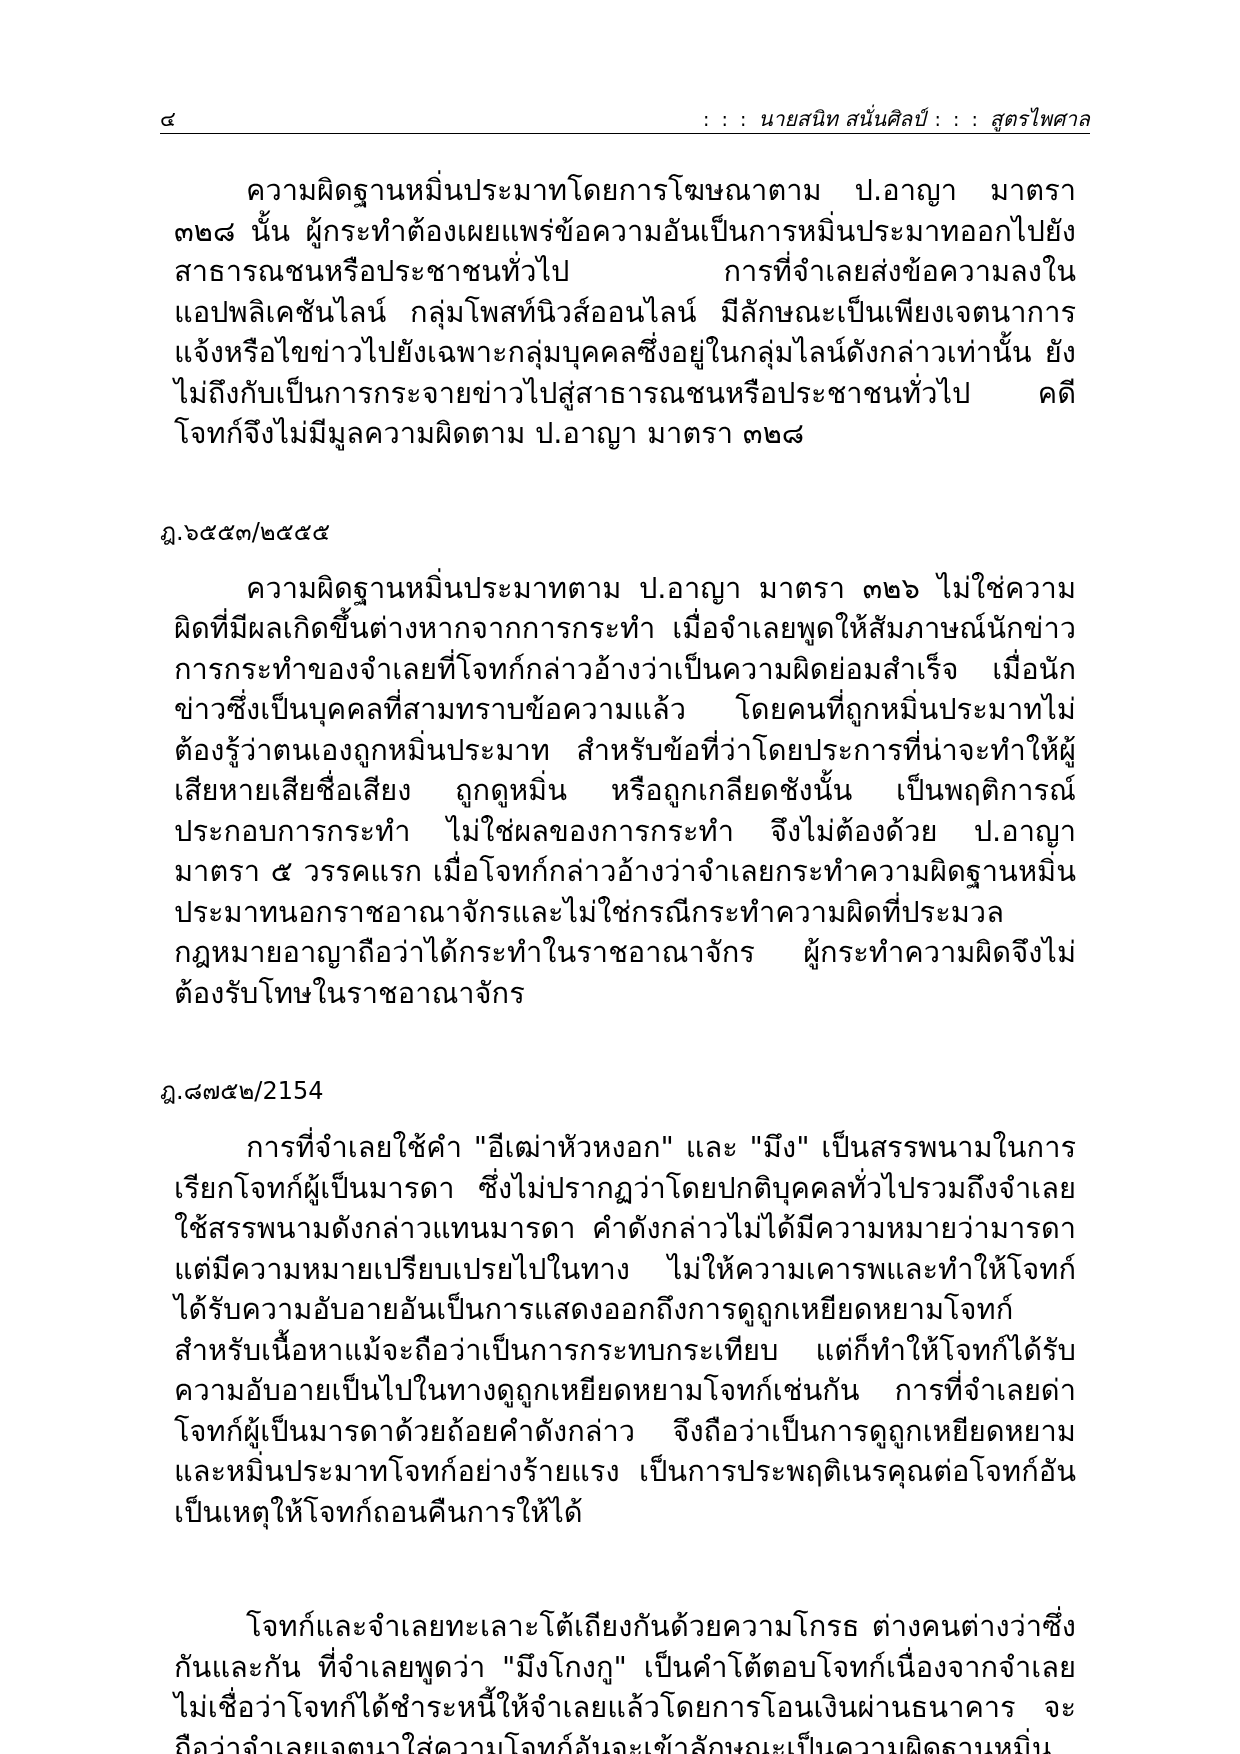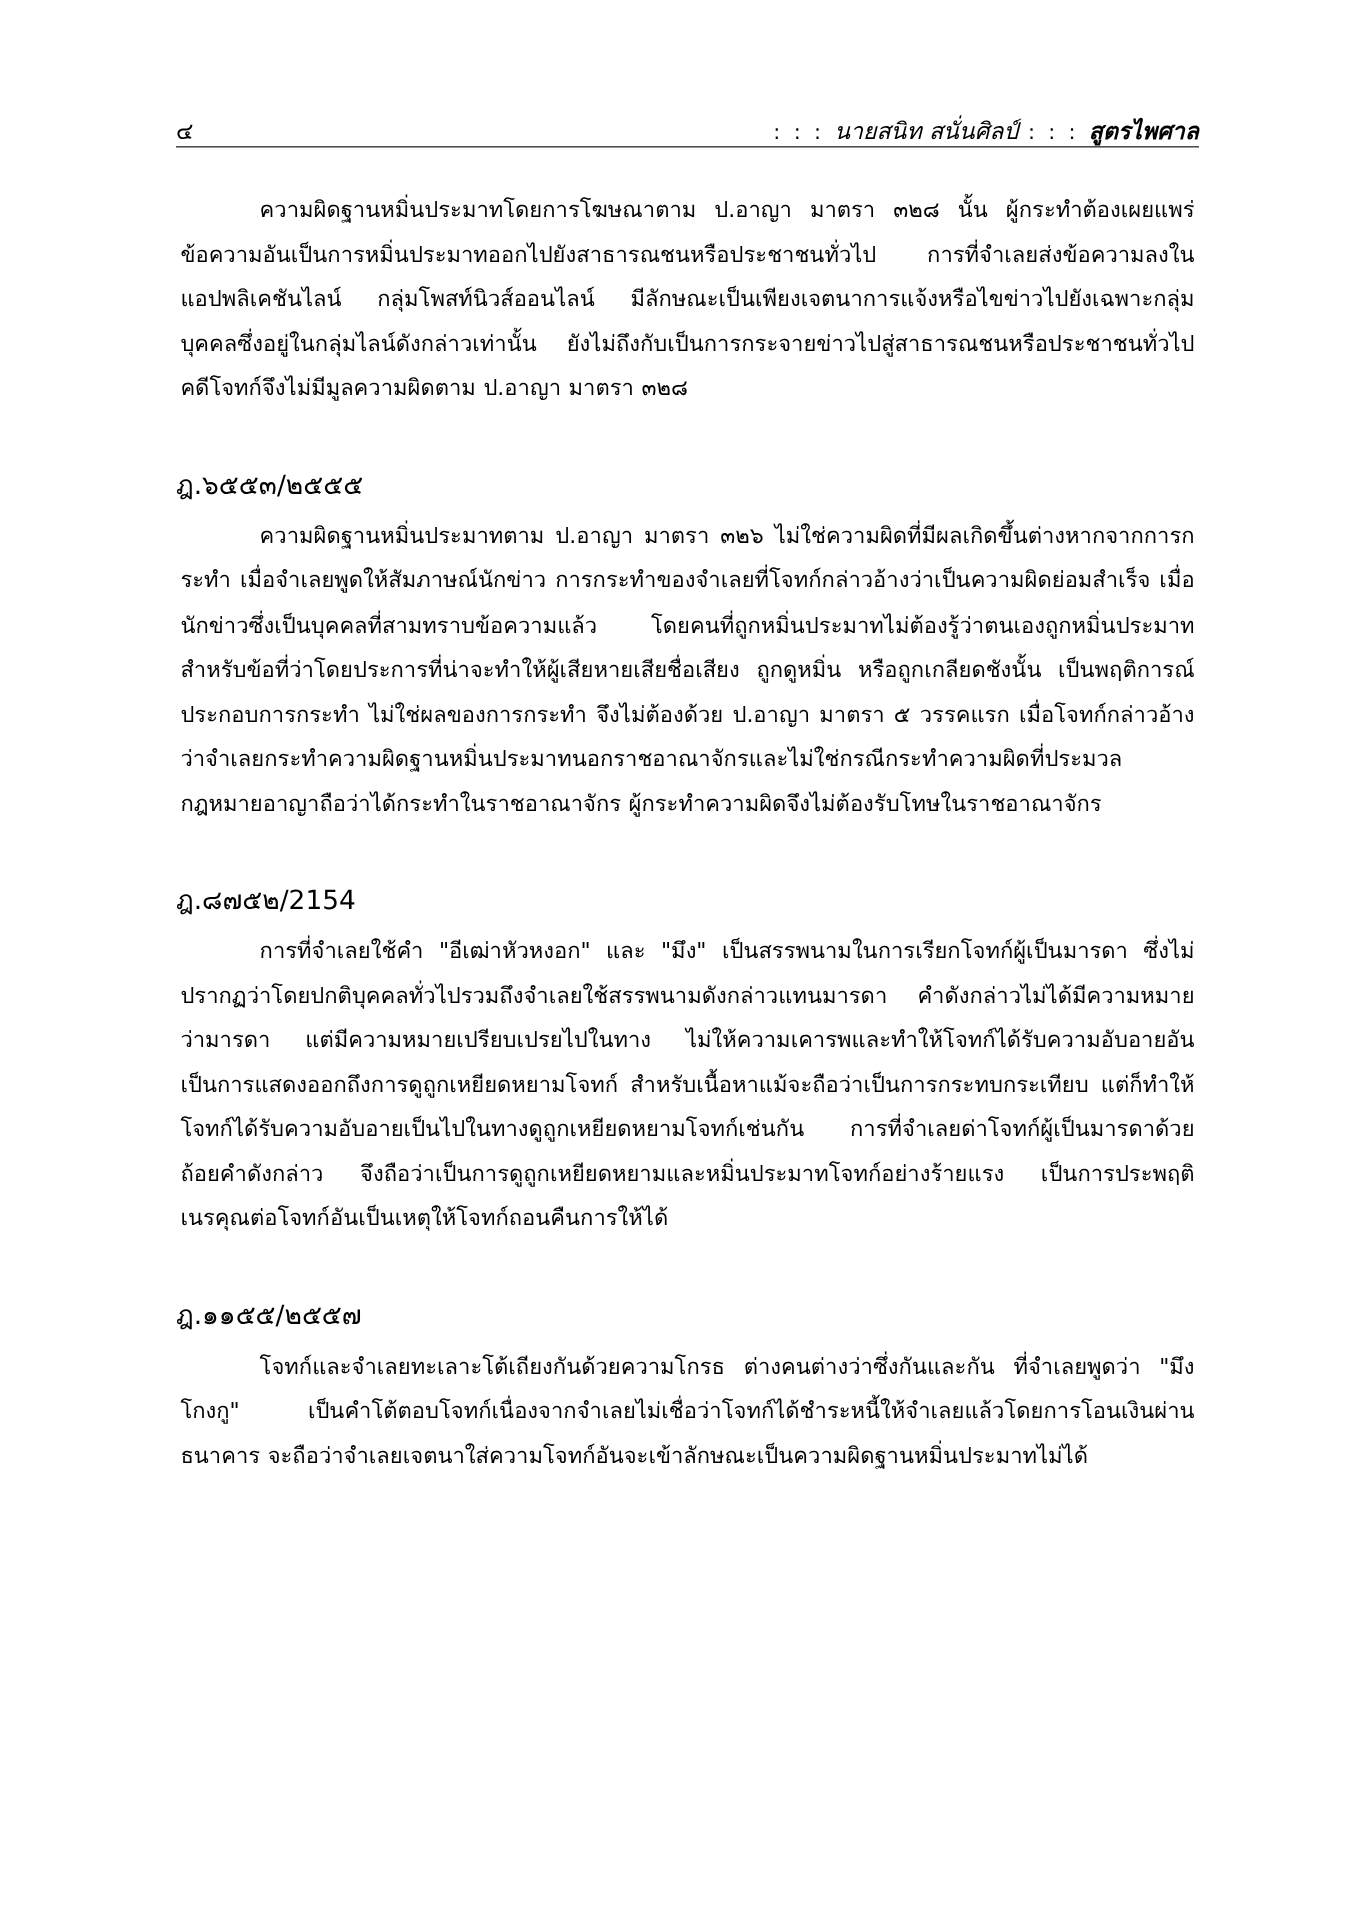--- a/index.html
+++ b/index.html
@@ -58,38 +58,37 @@
     font-size: 19px;
   }
 
   .head-author {
     font-weight: normal;
     font-style: italic;
   }
 
   .head-title {
     font-style: italic;
-    font-weight: bold;
   }
 
   .head-rule {
     border: 0;
     border-top: 1.4px solid #000000;
     margin: 0;
     width: 100%;
   }
 
   
   .body-area {
     margin-top: 36px;
   }
 
   p.para {
-    margin: 4px;
-    font-size: 20px;
+    margin: 14px;
+    font-size: 29px;
     line-height: 40.5px;
     text-align: justify;
     text-justify: inter-word;
     text-indent: 72px;
     word-spacing: 0.5px;
   }
 
   .case-heading {
     margin: 0;
     font-size: 24px;
@@ -144,20 +143,19 @@
 
       <div class="section">
         <div class="spacer-before-heading"></div>
         <p class="case-heading">ฎ.๘๗๕๒/2154</p>
         <div class="spacer-after-heading"></div>
         <p class="para">การที่จำเลยใช้คำ "อีเฒ่าหัวหงอก" และ "มึง" เป็นสรรพนามในการเรียกโจทก์ผู้เป็นมารดา ซึ่งไม่ปรากฏว่าโดยปกติบุคคลทั่วไปรวมถึงจำเลยใช้สรรพนามดังกล่าวแทนมารดา คำดังกล่าวไม่ได้มีความหมายว่ามารดา แต่มีความหมายเปรียบเปรยไปในทาง ไม่ให้ความเคารพและทำให้โจทก์ได้รับความอับอายอันเป็นการแสดงออกถึงการดูถูกเหยียดหยามโจทก์ สำหรับเนื้อหาแม้จะถือว่าเป็นการกระทบกระเทียบ แต่ก็ทำให้โจทก์ได้รับความอับอายเป็นไปในทางดูถูกเหยียดหยามโจทก์เช่นกัน การที่จำเลยด่าโจทก์ผู้เป็นมารดาด้วยถ้อยคำดังกล่าว จึงถือว่าเป็นการดูถูกเหยียดหยามและหมิ่นประมาทโจทก์อย่างร้ายแรง เป็นการประพฤติเนรคุณต่อโจทก์อันเป็นเหตุให้โจทก์ถอนคืนการให้ได้</p>
       </div>
 
       <div class="section">
         <div class="spacer-before-heading"></div>
-        <p class="case-heading">ฎ.๑๑๕๕/๒๕๕๗</p>
         <div class="spacer-after-heading"></div>
         <p class="para">โจทก์และจำเลยทะเลาะโต้เถียงกันด้วยความโกรธ ต่างคนต่างว่าซึ่งกันและกัน ที่จำเลยพูดว่า "มึงโกงกู" เป็นคำโต้ตอบโจทก์เนื่องจากจำเลยไม่เชื่อว่าโจทก์ได้ชำระหนี้ให้จำเลยแล้วโดยการโอนเงินผ่านธนาคาร จะถือว่าจำเลยเจตนาใส่ความโจทก์อันจะเข้าลักษณะเป็นความผิดฐานหมิ่นประมาทไม่ได้</p>
       </div>
 
     </div>
   </div>
 </div>
 
 </body></html>

